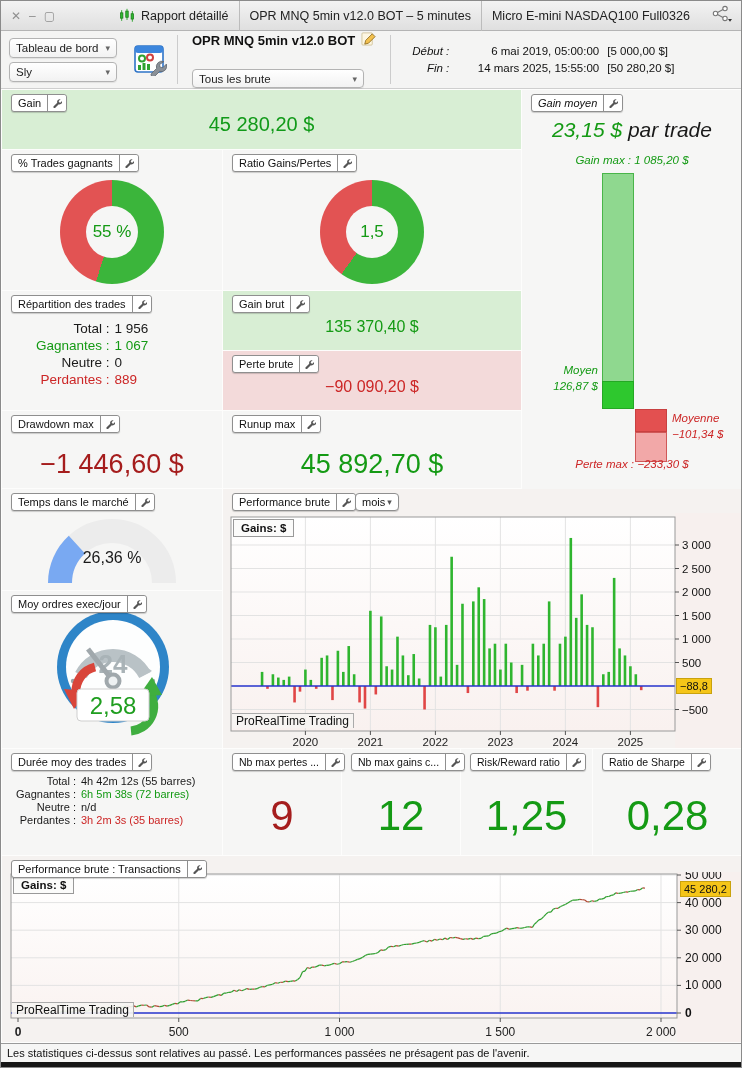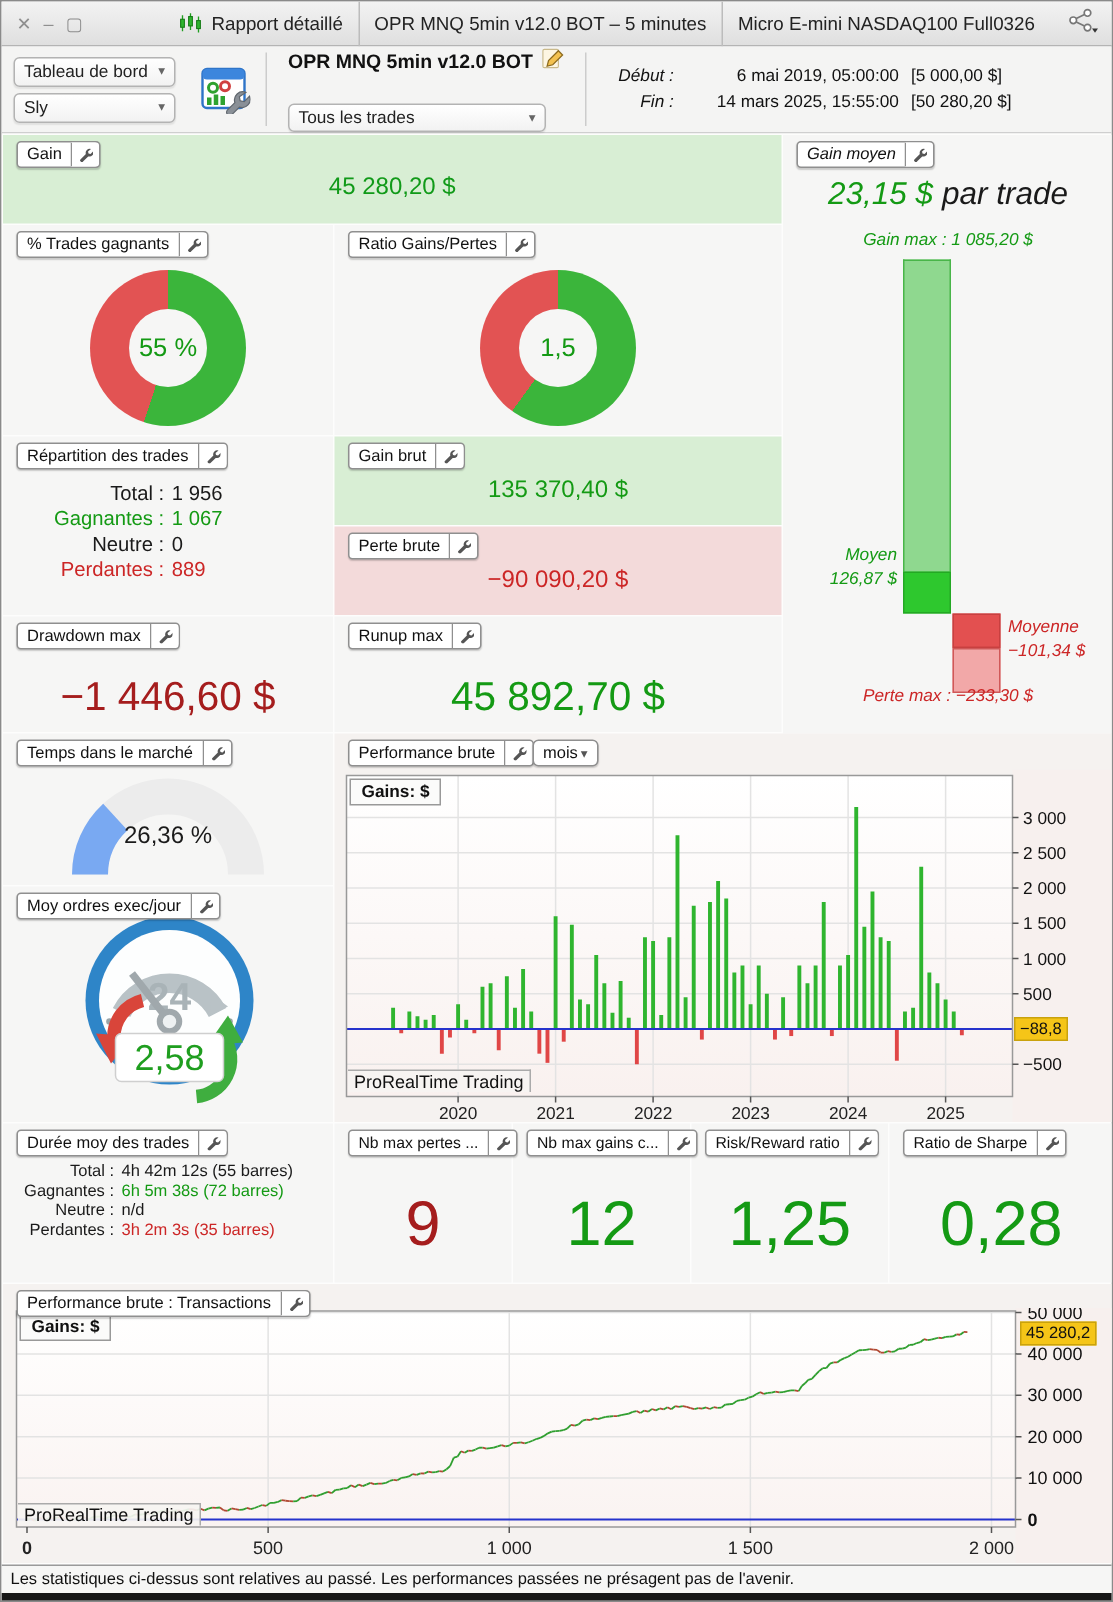--- a/index.html
+++ b/index.html
@@ -50,21 +50,21 @@
   .chip.select-chip .chip-label { padding-right:2px; }
   .chip.select-chip .chev { color:#555; font-size:9px; padding:2px 6px 2px 0; display:flex; align-items:center; }
 
   .c-green { color:#149a14; }
   .c-red { color:#cc2626; }
   .c-darkred { color:#a51d1d; }
   .c-black { color:#1a1a1a; }
 
   
   .panel.gain { background:#d8eed4; display:flex; align-items:center; justify-content:center; }
-  .gain-value { font-size:16px; color:#119a19; padding-top:10px; }
+  .gain-value { font-size:20px; color:#119a19; padding-top:10px; }
 
   
   .gm-headline { position:absolute; top:28px; width:100%; text-align:center; font-size:21px; color:#1a1a1a; }
   .gm-headline .v { color:#149a14; }
   .gm-gainmax { position:absolute; top:64px; width:100%; text-align:center; font-size:11.5px; color:#149a14; }
   .gm-rect { position:absolute; }
   .gm-lightgreen { left:80px; top:83px; width:32px; height:208px; background:#8fd88f; border:1px solid #49b549; border-bottom:none; }
   .gm-darkgreen  { left:80px; top:291px; width:32px; height:28px; background:#2ec82e; border:1px solid #24a824; }
   .gm-darkredseg { left:113px; top:319px; width:32px; height:23px; background:#e35050; border:1px solid #c84040; }
   .gm-lightredseg{ left:113px; top:342px; width:32px; height:30px; background:#f2a8a8; border:1px solid #d05858; }
@@ -188,21 +188,21 @@
       <div class="strat-name-row">
         <span>OPR MNQ 5min v12.0 BOT</span>
         <span>
           <svg width="15" height="15" viewBox="0 0 16 16">
             <rect x="1" y="2" width="11" height="13" rx="1" fill="#fdf6e2" stroke="#c9b98a" stroke-width="0.8"></rect>
             <path d="M4 14l1-4 7-7 3 3-7 7-4 1z" fill="#f3c14f" stroke="#8d6b1f" stroke-width="0.9"></path>
           </svg>
         </span>
       </div>
       <div class="select">
-        <span>Tous les trades</span>
+        <span>Tous les brute</span>
           <span class="chev">▾</span>
       </div>
     </div>
     <div class="tcol-sep"></div>
     <div class="tcol-dates">
       <div class="date-row">
         <span class="dlabel">Début :</span>
         <span class="dval">6 mai 2019, 05:00:00</span>
         <span class="damount">[5 000,00 $]</span>
       </div>

